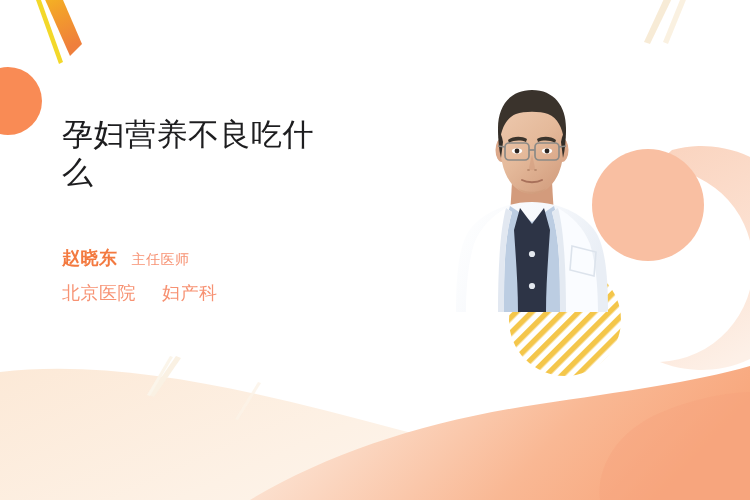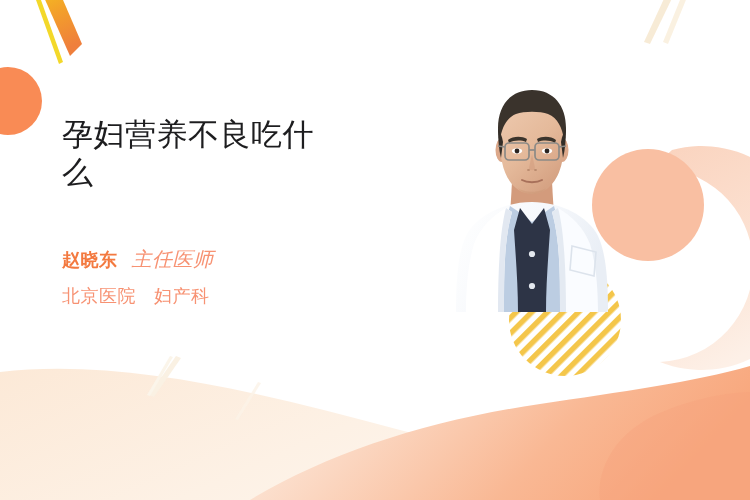--- a/index.html
+++ b/index.html
@@ -60,42 +60,41 @@
   #credit-row-1 { margin-bottom: 11px; text-align: center; }
 
   .doc-name {
     font-size: 18px;
     font-weight: 700;
     color: #F3793F;
     letter-spacing: 0.5px;
   }
 
   .doc-title {
-    font-size: 20px;
+    font-size: 14px;
     font-weight: 400;
     color: #F79273;
     letter-spacing: 0.5px;
     margin-left: 14px;
-    font-style: italic;
   }
 
   .doc-hospital {
     font-size: 18px;
     font-weight: 400;
     color: #F79273;
     letter-spacing: 0.5px;
     font-family: Liberation Serif, serif;
   }
 
   .doc-dept {
     font-size: 18px;
     font-weight: 400;
     color: #F79273;
     letter-spacing: 0.5px;
-    margin-left: 18px;
+    margin-left: 26px;
   }
 
   
   #portrait {
     position: absolute;
     left: 432px;
     top: 84px;
     width: 200px;
     height: 228px;
   }

